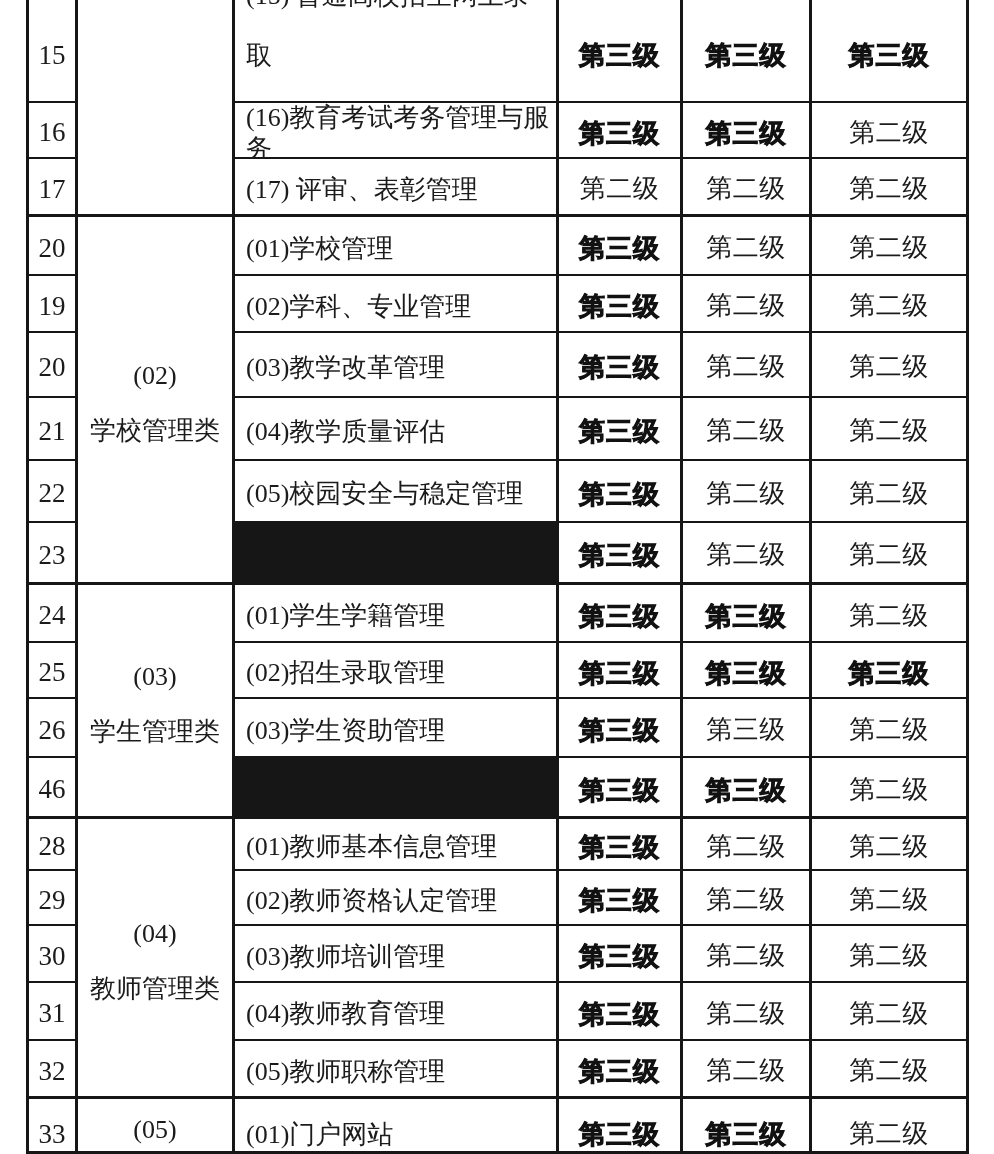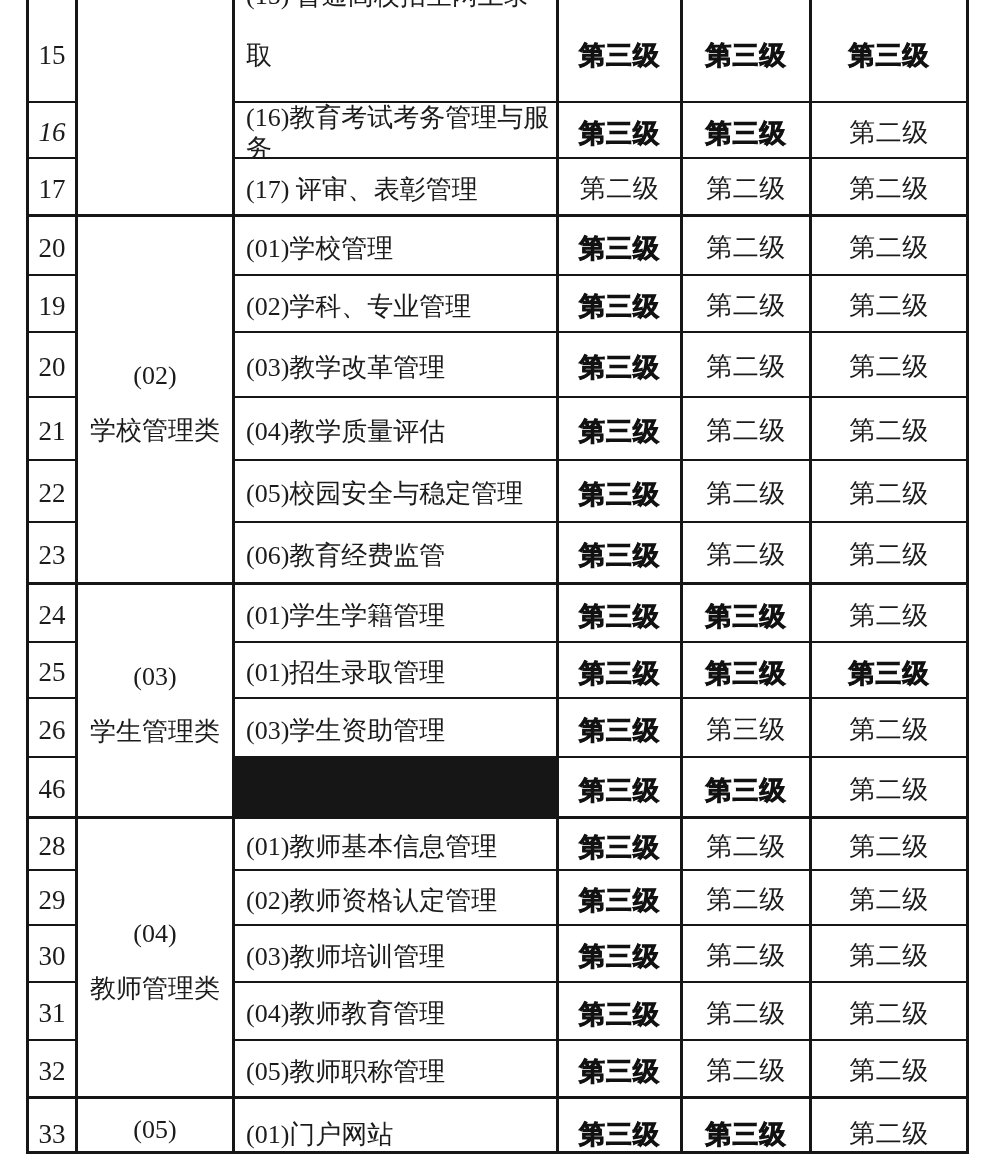--- a/index.html
+++ b/index.html
@@ -86,21 +86,21 @@
         </div>
         <div class="cell level bold row-first" style="grid-area: 1 / 4 / span 1;">
           <span class="txt">第三级</span>
         </div>
         <div class="cell level bold row-first" style="grid-area: 1 / 5 / span 1;">
           <span class="txt">第三级</span>
         </div>
         <div class="cell level bold row-first" style="grid-area: 1 / 6 / span 1;">
           <span class="txt">第三级</span>
         </div>
-        <div class="cell num" style="grid-area: 2 / 1 / span 1; font-style: italic;">
+        <div class="cell num" style="grid-area: 2 / 1 / span 1;">
           <span class="txt">16</span>
         </div>
         <div class="cell item single" style="grid-area: 2 / 3 / span 1;">
           <span class="txt">(16)教育考试考务管理与服务</span>
         </div>
         <div class="cell level bold" style="grid-area: 2 / 4 / span 1;">
           <span class="txt">第三级</span>
         </div>
         <div class="cell level bold" style="grid-area: 2 / 5 / span 1;">
           <span class="txt">第三级</span>
@@ -194,23 +194,20 @@
         </div>
         <div class="cell level" style="grid-area: 8 / 5 / span 1;">
           <span class="txt">第二级</span>
         </div>
         <div class="cell level" style="grid-area: 8 / 6 / span 1;">
           <span class="txt">第二级</span>
         </div>
         <div class="cell num" style="grid-area: 9 / 1 / span 1;">
           <span class="txt">23</span>
         </div>
-        <div class="cell item single" style="grid-area: 9 / 3 / span 1;">
-          <span class="txt">(06)教育经费监管</span>
-        </div>
         <div class="cell level bold" style="grid-area: 9 / 4 / span 1;">
           <span class="txt">第三级</span>
         </div>
         <div class="cell level" style="grid-area: 9 / 5 / span 1;">
           <span class="txt">第二级</span>
         </div>
         <div class="cell level" style="grid-area: 9 / 6 / span 1;">
           <span class="txt">第二级</span>
         </div>
         <div class="cell num group-start" style="grid-area: 10 / 1 / span 1;">
@@ -225,21 +222,21 @@
         <div class="cell level bold group-start" style="grid-area: 10 / 5 / span 1;">
           <span class="txt">第三级</span>
         </div>
         <div class="cell level group-start" style="grid-area: 10 / 6 / span 1;">
           <span class="txt">第二级</span>
         </div>
         <div class="cell num" style="grid-area: 11 / 1 / span 1;">
           <span class="txt">25</span>
         </div>
         <div class="cell item single" style="grid-area: 11 / 3 / span 1;">
-          <span class="txt">(01)招生录取管理</span>
+          <span class="txt">(02)招生录取管理</span>
         </div>
         <div class="cell level bold" style="grid-area: 11 / 4 / span 1;">
           <span class="txt">第三级</span>
         </div>
         <div class="cell level bold" style="grid-area: 11 / 5 / span 1;">
           <span class="txt">第三级</span>
         </div>
         <div class="cell level bold" style="grid-area: 11 / 6 / span 1;">
           <span class="txt">第三级</span>
         </div>

